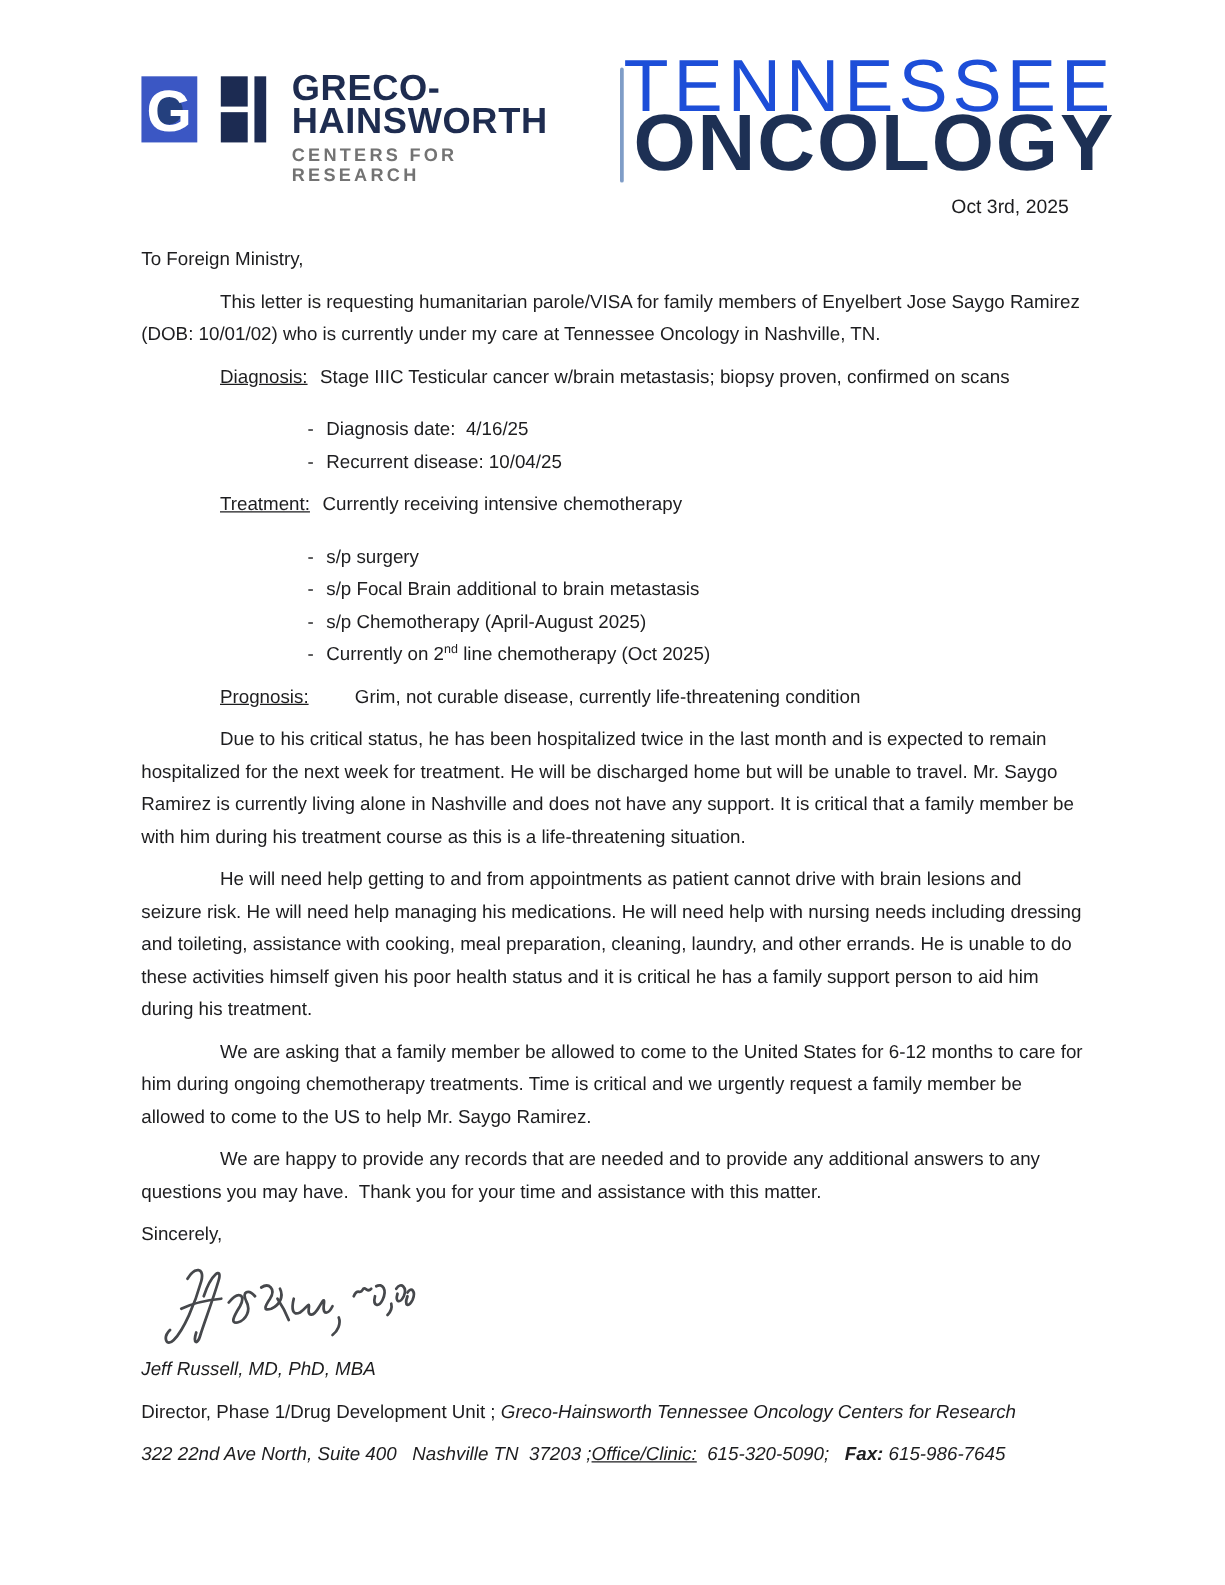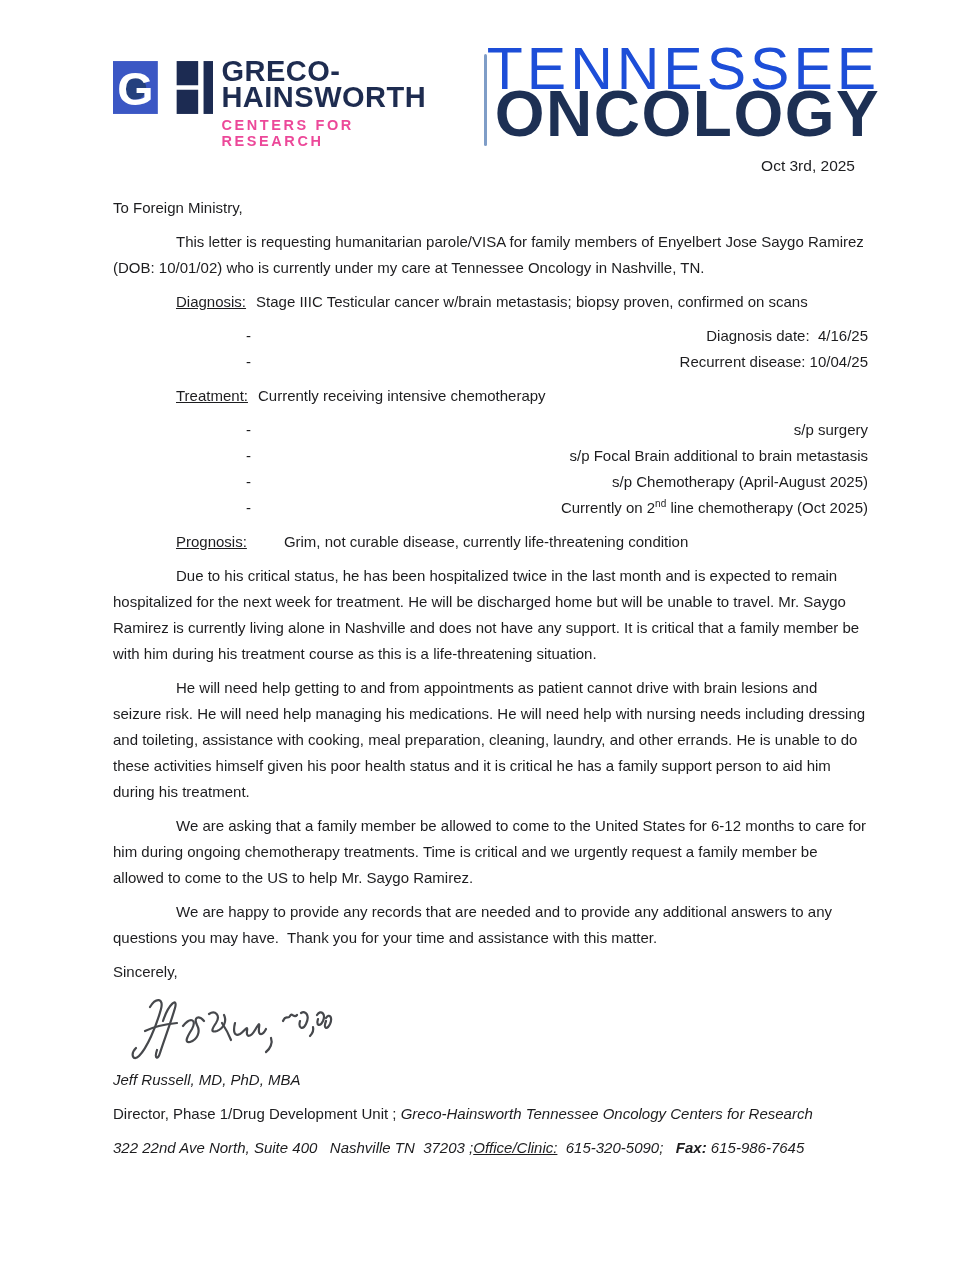--- a/index.html
+++ b/index.html
@@ -5,38 +5,38 @@
   html,body{margin:0;padding:0;background:#ffffff;}
   .page{
     width:980px;height:1268px;box-sizing:border-box;
     padding:46px 112px 0 113px;
     font-family:"Liberation Sans",sans-serif;
     color:#1d1d1f;background:#ffffff;overflow:hidden;
   }
   
   .header{display:flex;align-items:flex-start;}
   .gh-group{display:flex;align-items:flex-start;margin-top:12px;}
-  .gh-text{margin-left:8px;}
+  .gh-text{margin-left:20px;}
   .gh-name{font-size:29px;font-weight:800;color:#1e2c50;line-height:26px;letter-spacing:.5px;}
-  .gh-tagline{font-size:14.5px;font-weight:700;color:#ec4899;letter-spacing:2.6px;margin-top:7px;}
+  .gh-tagline{font-size:14.5px;font-weight:700;color:#737373;letter-spacing:2.6px;margin-top:7px;}
   .divider{width:3px;height:92px;background:#7f9dc7;margin-left:46px;margin-top:8px;border-radius:2px;flex:0 0 auto;}
   .tn-group{margin-left:auto;text-align:right;padding-right:13px;}
   .tn-line1{font-size:59px;font-weight:400;color:#1d4ed8;letter-spacing:4px;line-height:47px;}
   .tn-line2{font-size:64px;font-weight:800;color:#1d3054;letter-spacing:1.5px;line-height:48px;margin-top:-3px;}
   .date{text-align:right;padding-right:13px;font-size:15.5px;margin-top:8px;}
   
   .letter{font-size:15px;line-height:26px;margin-top:20px;}
   .letter p{margin:0 0 8px;}
   .para{white-space:pre-wrap;}
   .indent{text-indent:63px;}
   .section-line{padding-left:63px;margin:0 0 8px;}
   .label{text-decoration:underline;}
   .sec-text{margin-left:10px;white-space:pre-wrap;}
   .prognosis .sec-text{margin-left:37px;}
-  .bullets{list-style:none;margin:0 0 8px;padding:0 0 0 148px;text-align:right;}
+  .bullets{list-style:none;margin:16px 0 8px;padding:0 0 0 148px;}
   .bullets li{position:relative;white-space:pre-wrap;line-height:26px;}
   .bullets li::before{content:"-";position:absolute;left:-15px;}
   sup{font-size:10px;vertical-align:super;line-height:0;}
   .closing{margin-top:6px;}
   .signature{display:block;margin:8px 0 0 14px;}
   .sig-name{margin-top:16px;font-style:italic;}
   .footer-line{margin:0 0 9px;}
   .italic{font-style:italic;}
   .office{text-decoration:underline;}
   .fax{font-weight:bold;}

